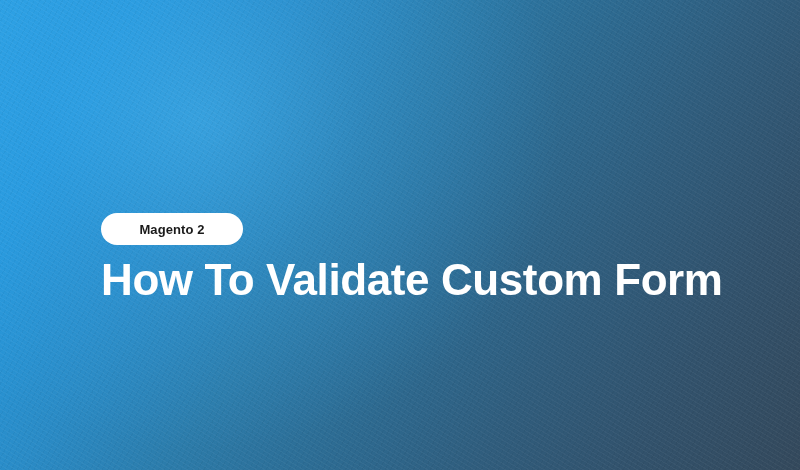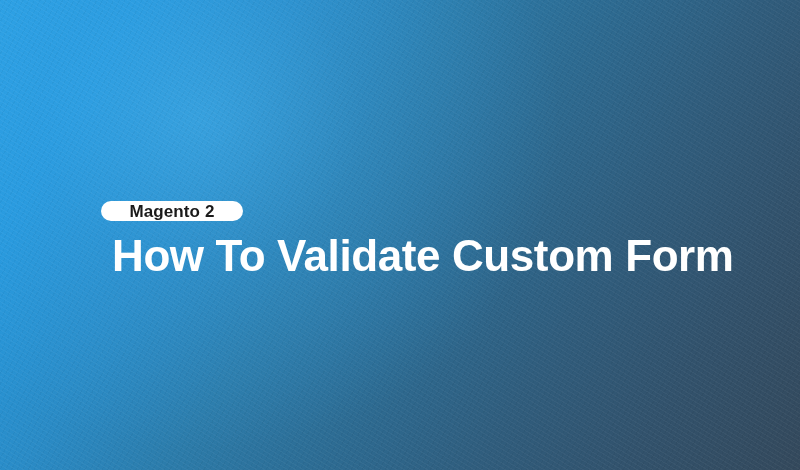--- a/index.html
+++ b/index.html
@@ -65,35 +65,36 @@
     left: 101px;
     top: 201px;
     width: 660px;
   }
 
   .category-badge {
     display: inline-flex;
     align-items: center;
     justify-content: center;
     box-sizing: border-box;
-    height: 20px;
+    height: 32px;
     min-width: 142px;
     padding: 0 20px;
     border-radius: 999px;
     background: #ffffff;
     color: #1a1a1a;
-    font-size: 17px;
+    font-size: 13px;
     font-weight: bold;
     letter-spacing: 0.1px;
     line-height: 1;
     white-space: nowrap;
+    margin-top: 12px;
   }
 
   .banner-title {
-    margin: 11px;
+    margin: 0;
     padding: 0;
     margin-top: 12px;
     color: #ffffff;
     font-size: 44px;
     font-weight: bold;
     letter-spacing: -0.4px;
     line-height: 1.06;
     white-space: nowrap;
   }
 </style>

